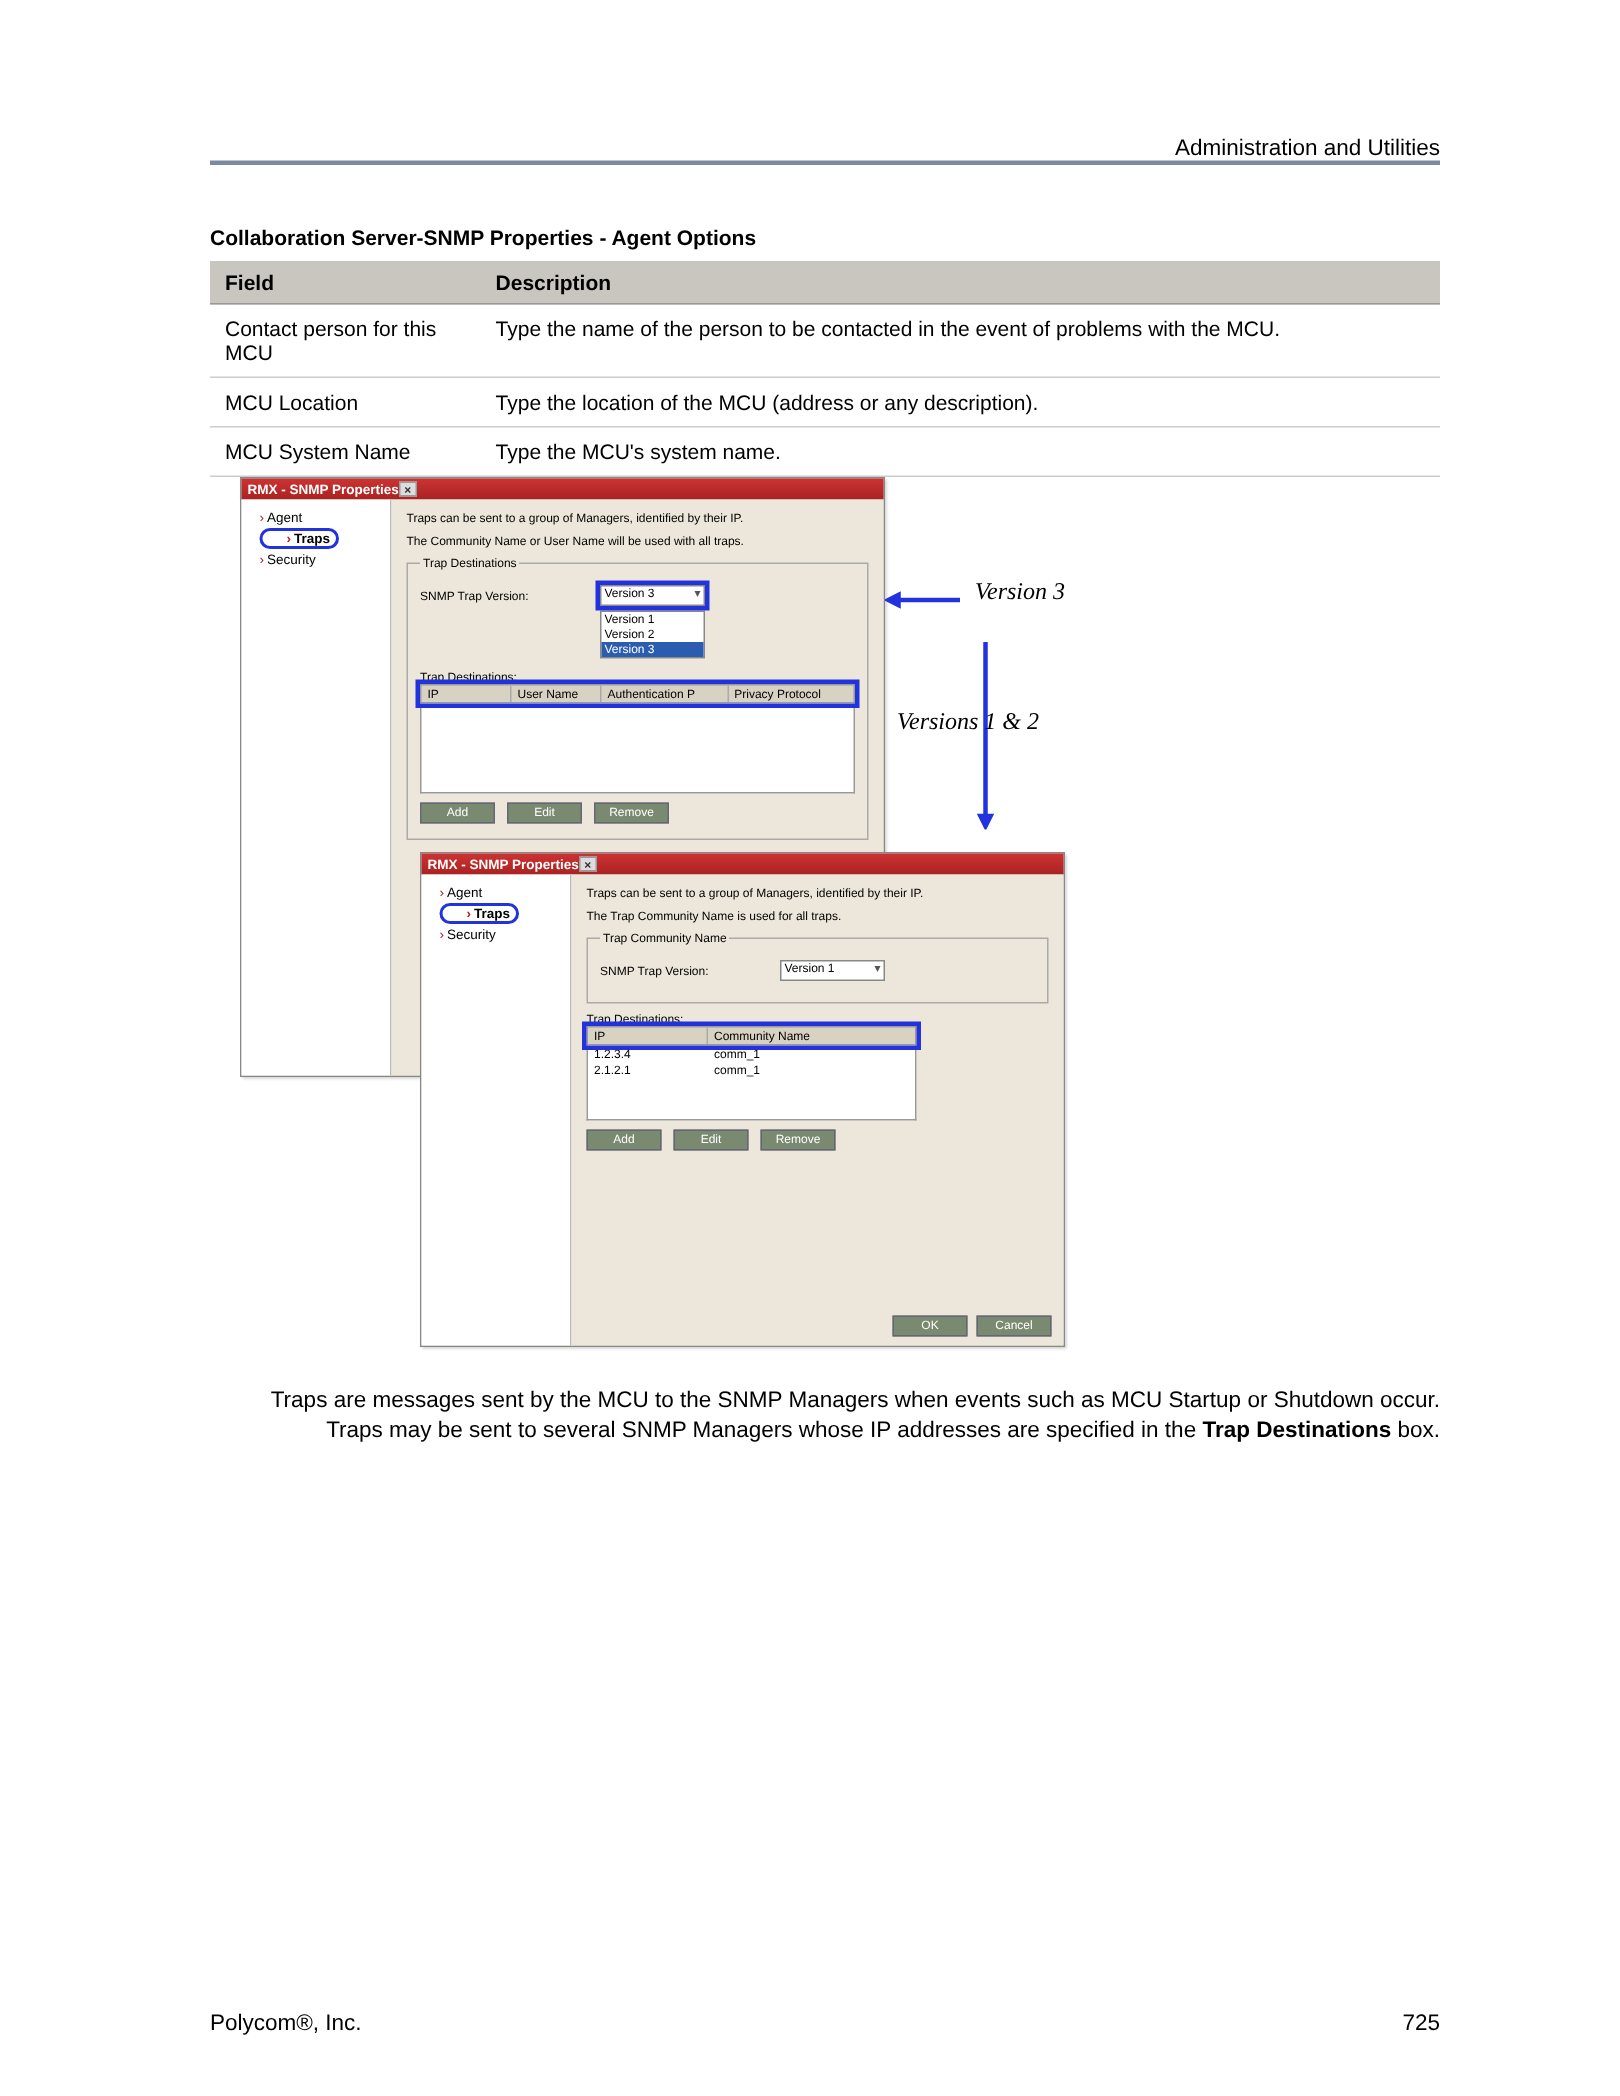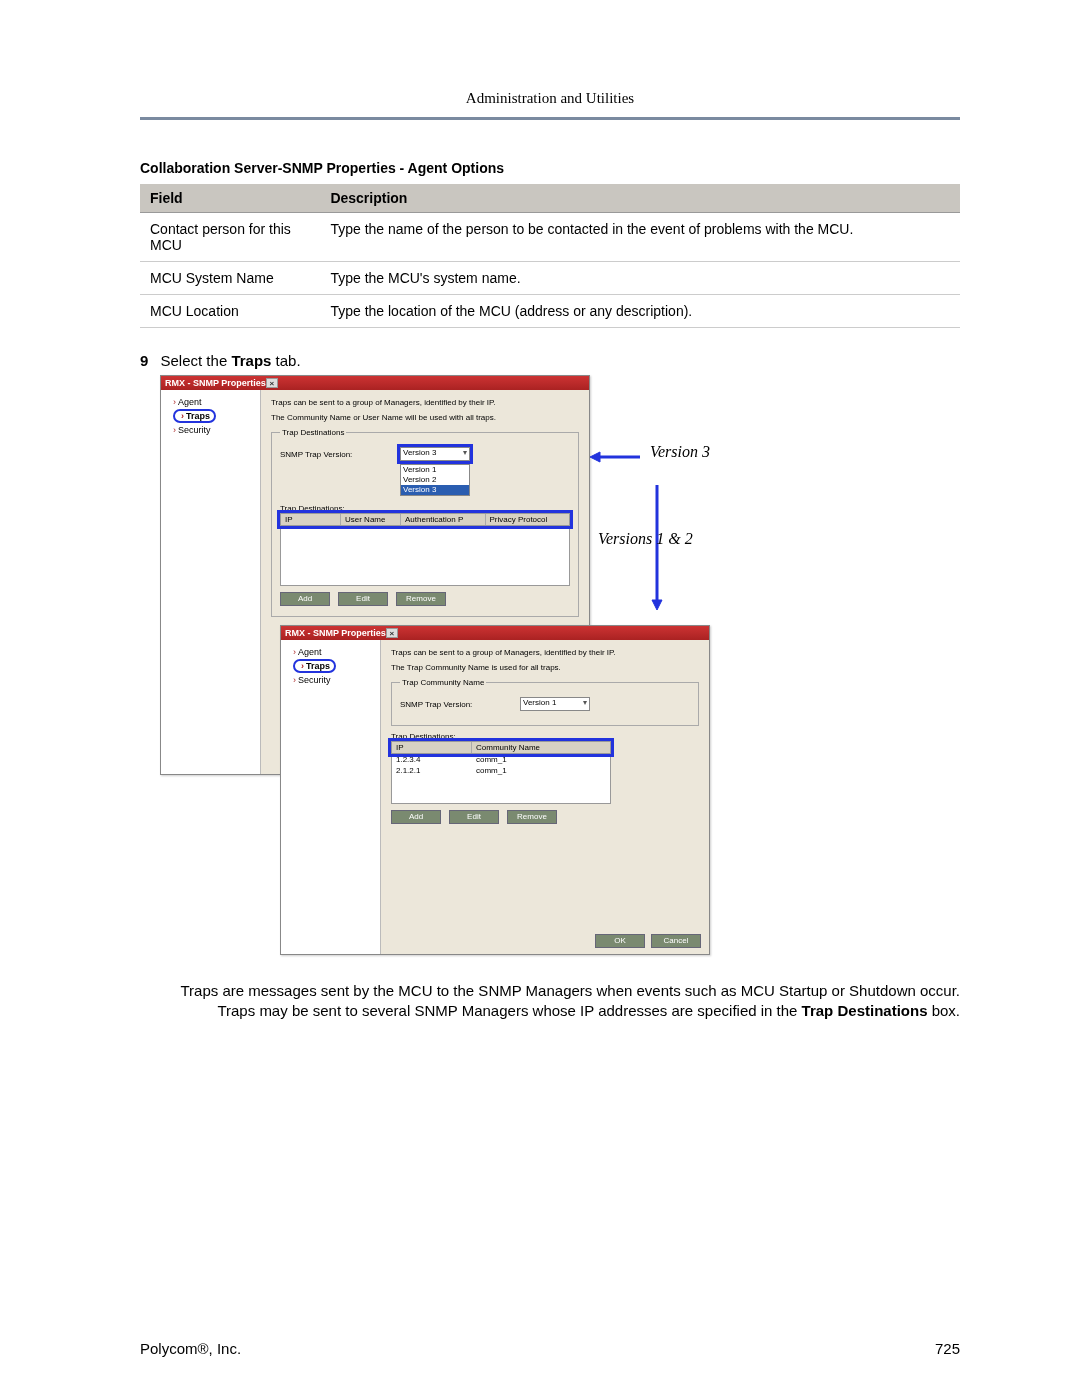--- a/index.html
+++ b/index.html
@@ -10,24 +10,22 @@
     color: #000;
     background: #fff;
     width: 1080px;
     height: 1397px;
     position: relative;
   }
   .page {
     padding: 90px 120px 40px 140px;
   }
   .header-right {
-    text-align: center;
+    text-align: right;
     font-size: 15px;
-    margin-bottom: 10px;
-    font-family: Liberation Serif, serif;
   }
   .hr-top {
     border: none;
     border-top: 3px solid #7a8aa0;
     margin: 0 0 40px 0;
   }
   .table-title {
     font-weight: bold;
     font-size: 14px;
     margin-bottom: 8px;
@@ -100,21 +98,21 @@
     border-right: 1px solid #bbb;
     padding: 6px 4px;
     font-size: 9px;
   }
   .nav-item { padding: 1px 2px 1px 8px; white-space: nowrap; }
   .nav-arrow { color: #a22; margin-right: 2px; }
   .nav-sel {
     border: 2px solid #2233dd;
     border-radius: 8px;
     font-weight: bold;
-    padding: 0 4px 0 6px;
+    padding: 0 4px 0 16px;
     display: inline-block;
   }
   .content {
     flex: 1;
     padding: 8px 10px;
     font-size: 8px;
     background: #ece7da;
   }
   fieldset.fs {
     border: 1px solid #aaa;
@@ -237,34 +235,30 @@
         <th>Field</th>
         <th>Description</th>
       </tr>
     </thead>
     <tbody>
       <tr>
         <td>Contact person for this MCU</td>
         <td>Type the name of the person to be contacted in the event of problems with the MCU.</td>
       </tr>
       <tr>
+        <td>MCU Location</td>
+        <td>Type the location of the MCU (address or any description).</td>
+      </tr>
+      <tr>
         <td>MCU System Name</td>
         <td>Type the MCU's system name.</td>
       </tr>
-      <tr>
-        <td>MCU Location</td>
-        <td>Type the location of the MCU (address or any description).</td>
-      </tr>
     </tbody>
   </table>
 
-  <div class="step">
-    <span class="step-num">9</span>
-    <span>Select the </span><span class="step-bold">Traps</span><span> tab.</span>
-  </div>
 
   <div class="shot-zone">
 
     <div class="win" style="left:0; top:0; width:430px; height:400px;">
       <div class="titlebar">
         <span>RMX - SNMP Properties</span>
         <span class="close-x">×</span>
       </div>
       <div class="win-body">
         <div class="sidebar">

